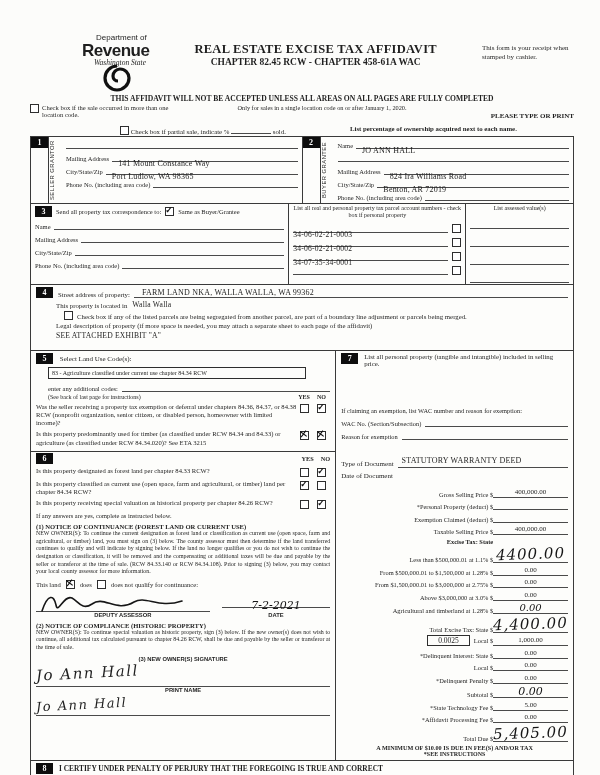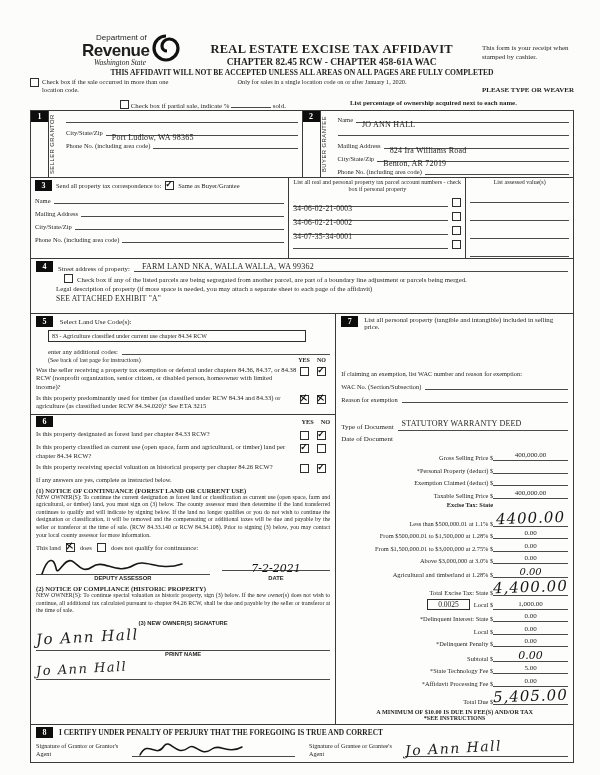--- a/index.html
+++ b/index.html
@@ -1,21 +1,21 @@
 <!DOCTYPE html>
 <html><head>
 <meta charset="utf-8">
 <style>
   html,body{margin:0;padding:0;background:#e9e9e7;}
   .sheet{position:relative;width:600px;height:775px;background:#fcfcfa;overflow:hidden;
          font-family:"Liberation Serif",serif;color:#1f1f1f;}
   .form{position:absolute;left:30px;top:34px;width:544px;}
   
   .hdr{display:flex;align-items:flex-start;}
-  .logo{display:flex;align-items:center;margin-left:52px;}
+  .logo{display:flex;align-items:center;margin-left:52px;flex-direction:column;}
   .logo-txt{text-align:left;line-height:1;}
   .lg1{font-size:8px;font-family:"Liberation Sans",sans-serif;margin-left:14px;}
   .lg2{font-size:17px;font-weight:bold;font-family:"Liberation Sans",sans-serif;letter-spacing:-.5px;}
   .lg3{font-size:7.5px;font-style:italic;margin-left:12px;}
   .swirl{margin-left:2px;margin-top:-4px;}
   .titleblk{flex:1;text-align:center;margin-top:8px;}
   .t1{font-size:12.5px;font-weight:bold;letter-spacing:.3px;}
   .t2{font-size:9.5px;font-weight:bold;}
   .receipt{width:92px;font-size:7px;margin-top:10px;line-height:1.25;}
   .warn{text-align:center;font-size:7.6px;font-weight:bold;margin-top:1px;}
@@ -125,39 +125,43 @@
     </div>
     <div class="receipt">This form is your receipt when stamped by cashier.</div>
   </div>
   <div class="warn">THIS AFFIDAVIT WILL NOT BE ACCEPTED UNLESS ALL AREAS ON ALL PAGES ARE FULLY COMPLETED</div>
   <div class="hrow2">
     <div class="leftchk">
       <span class="cb"></span>
       <span>Check box if the sale occurred in more than one location code.</span>
     </div>
     <div class="midnote">Only for sales in a single location code on or after January 1, 2020.</div>
-    <div class="typenote">PLEASE TYPE OR WEAVER</div>
+    <div class="typenote">PLEASE TYPE OR PRINT</div>
   </div>
   <div class="partialrow">
     <div class="partial">
       <span class="cb"></span>
       <span>Check box if partial sale, indicate %</span>
       <span class="fl" style="width:40px;height:8px;"></span>
       <span>sold.</span>
     </div>
     <div class="ownership">List percentage of ownership acquired next to each name.</div>
   </div>
 
   <div class="sec s12">
     <div class="shalf">
       <span class="badge" style="align-self:flex-start">1</span>
       <div class="vlab">SELLER GRANTOR</div>
       <div class="fields">
         <div class="frow">
               <span class="fl"></span>
+            </div>
+        <div class="frow">
+              <span class="lab">Mailing Address</span>
+          <span class="fl"><span class="val">141 Mount Constance Way</span></span>
             </div>
         <div class="frow">
               <span class="lab">City/State/Zip</span>
           <span class="fl"><span class="val">Port Ludlow, WA  98365</span></span>
             </div>
         <div class="frow" style="margin-bottom:1px">
               <span class="lab">Phone No. (including area code)</span>
           <span class="fl"></span>
             </div>
       </div>
@@ -248,20 +252,24 @@
             <span class="fl"></span>
           </div>
     </div>
   </div>
 
   <div class="sec s4">
     <div class="s4row">
       <span class="badge" style="margin-right:5px">4</span>
       <span>Street address of property:</span>
       <span class="fl" style="flex:1;margin-left:4px;"><span class="val" style="padding-left:8px">FARM LAND NKA, WALLA WALLA, WA 99362</span></span>
+    </div>
+    <div class="s4row" style="margin-left:20px">
+      <span>This property is located in</span>
+      <span class="val" style="padding-left:5px;font-size:7.6px">Walla Walla</span>
     </div>
     <div class="s4row" style="margin-left:28px;gap:4px">
       <span class="cb"></span>
       <span>Check box if any of the listed parcels are being segregated from another parcel, are part of a boundary line adjustment or parcels being merged.</span>
     </div>
     <div class="s4row" style="margin-left:20px">
       <span>Legal description of property (if more space is needed, you may attach a separate sheet to each page of the affidavit)</span>
     </div>
     <div class="s4row" style="margin-left:20px;margin-bottom:6px">
       <span class="val" style="font-size:7.6px">SEE ATTACHED EXHIBIT "A"</span>

